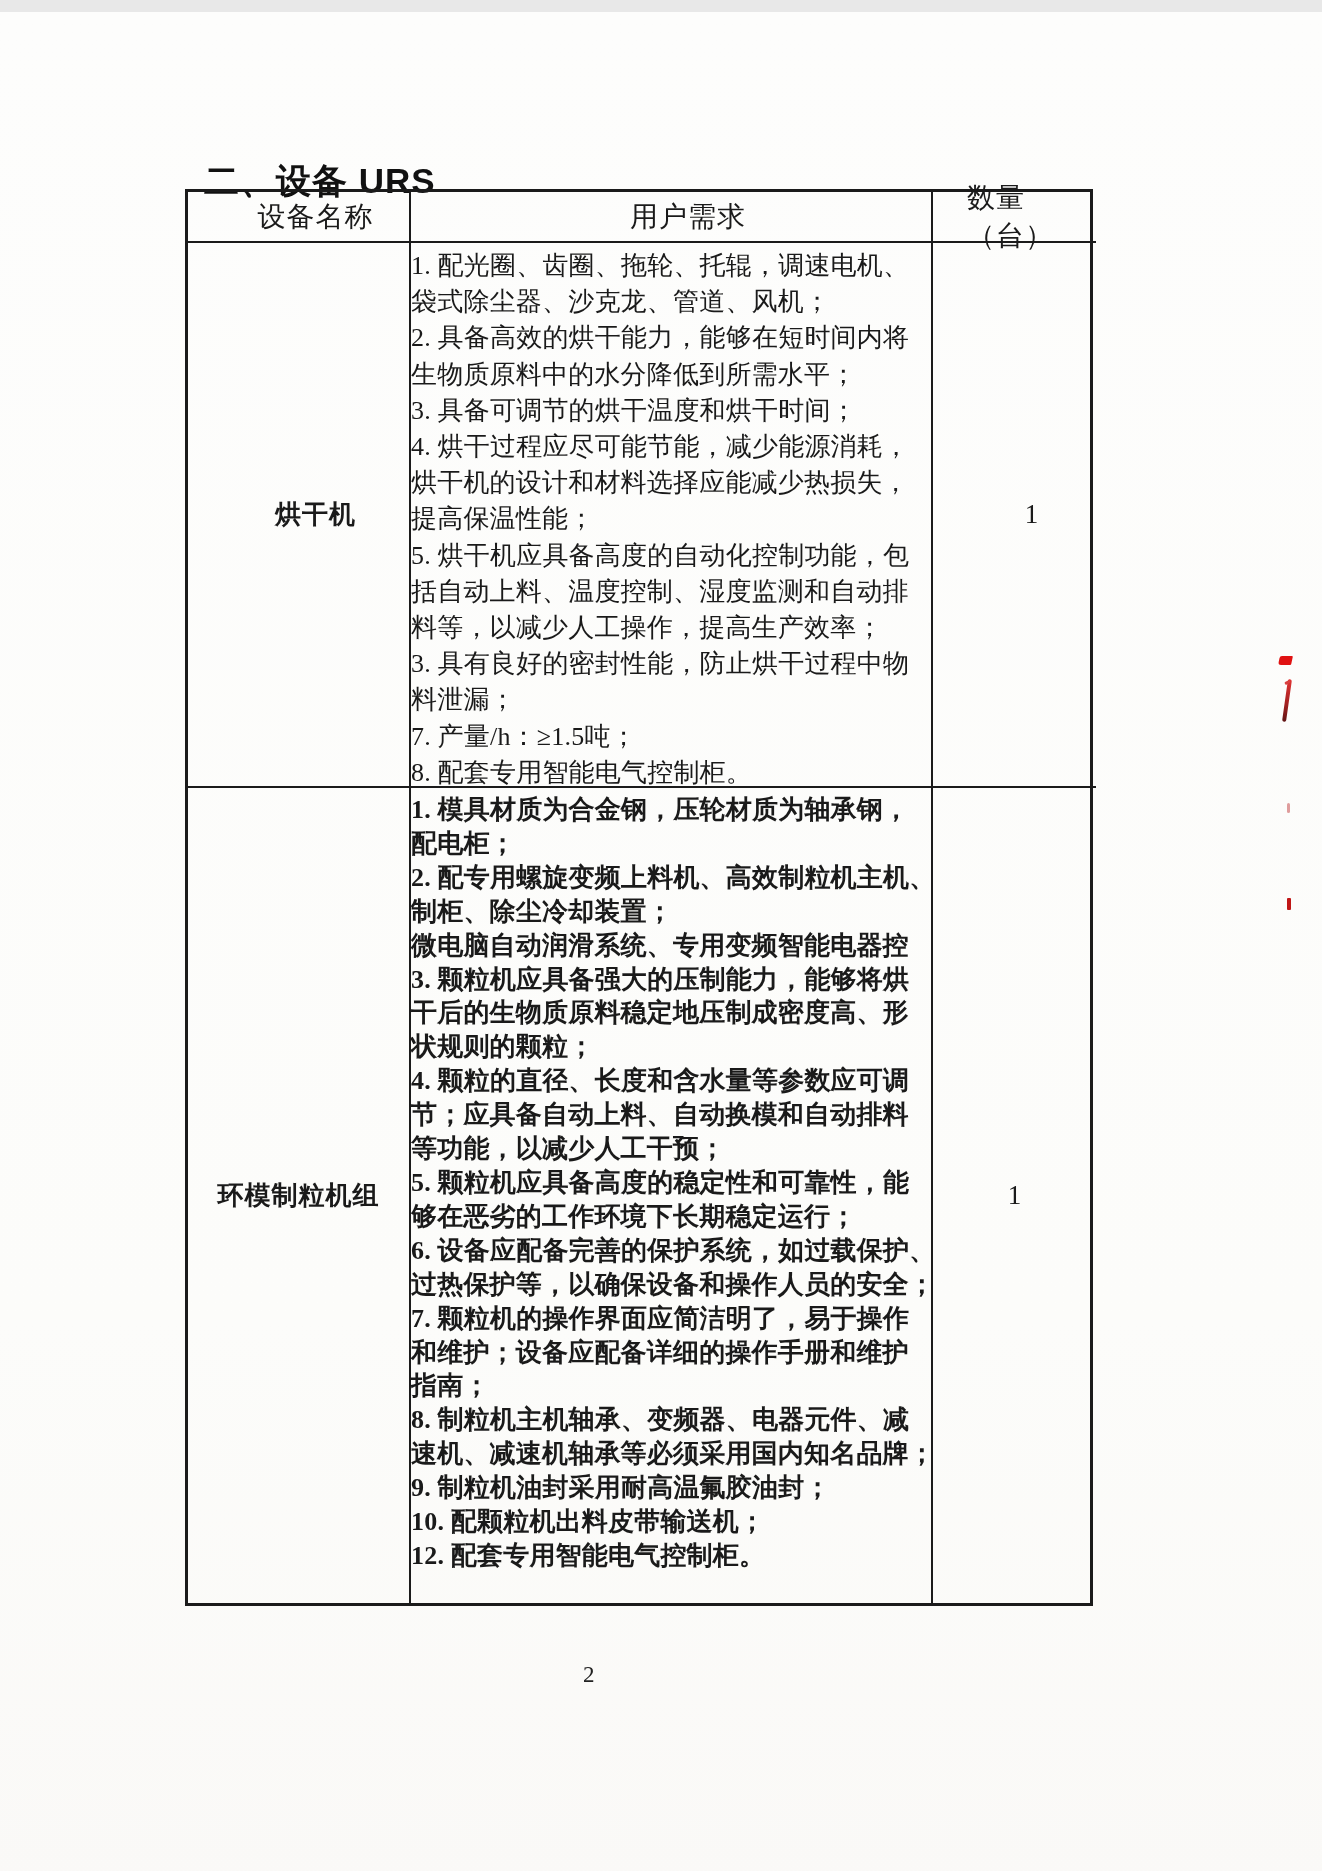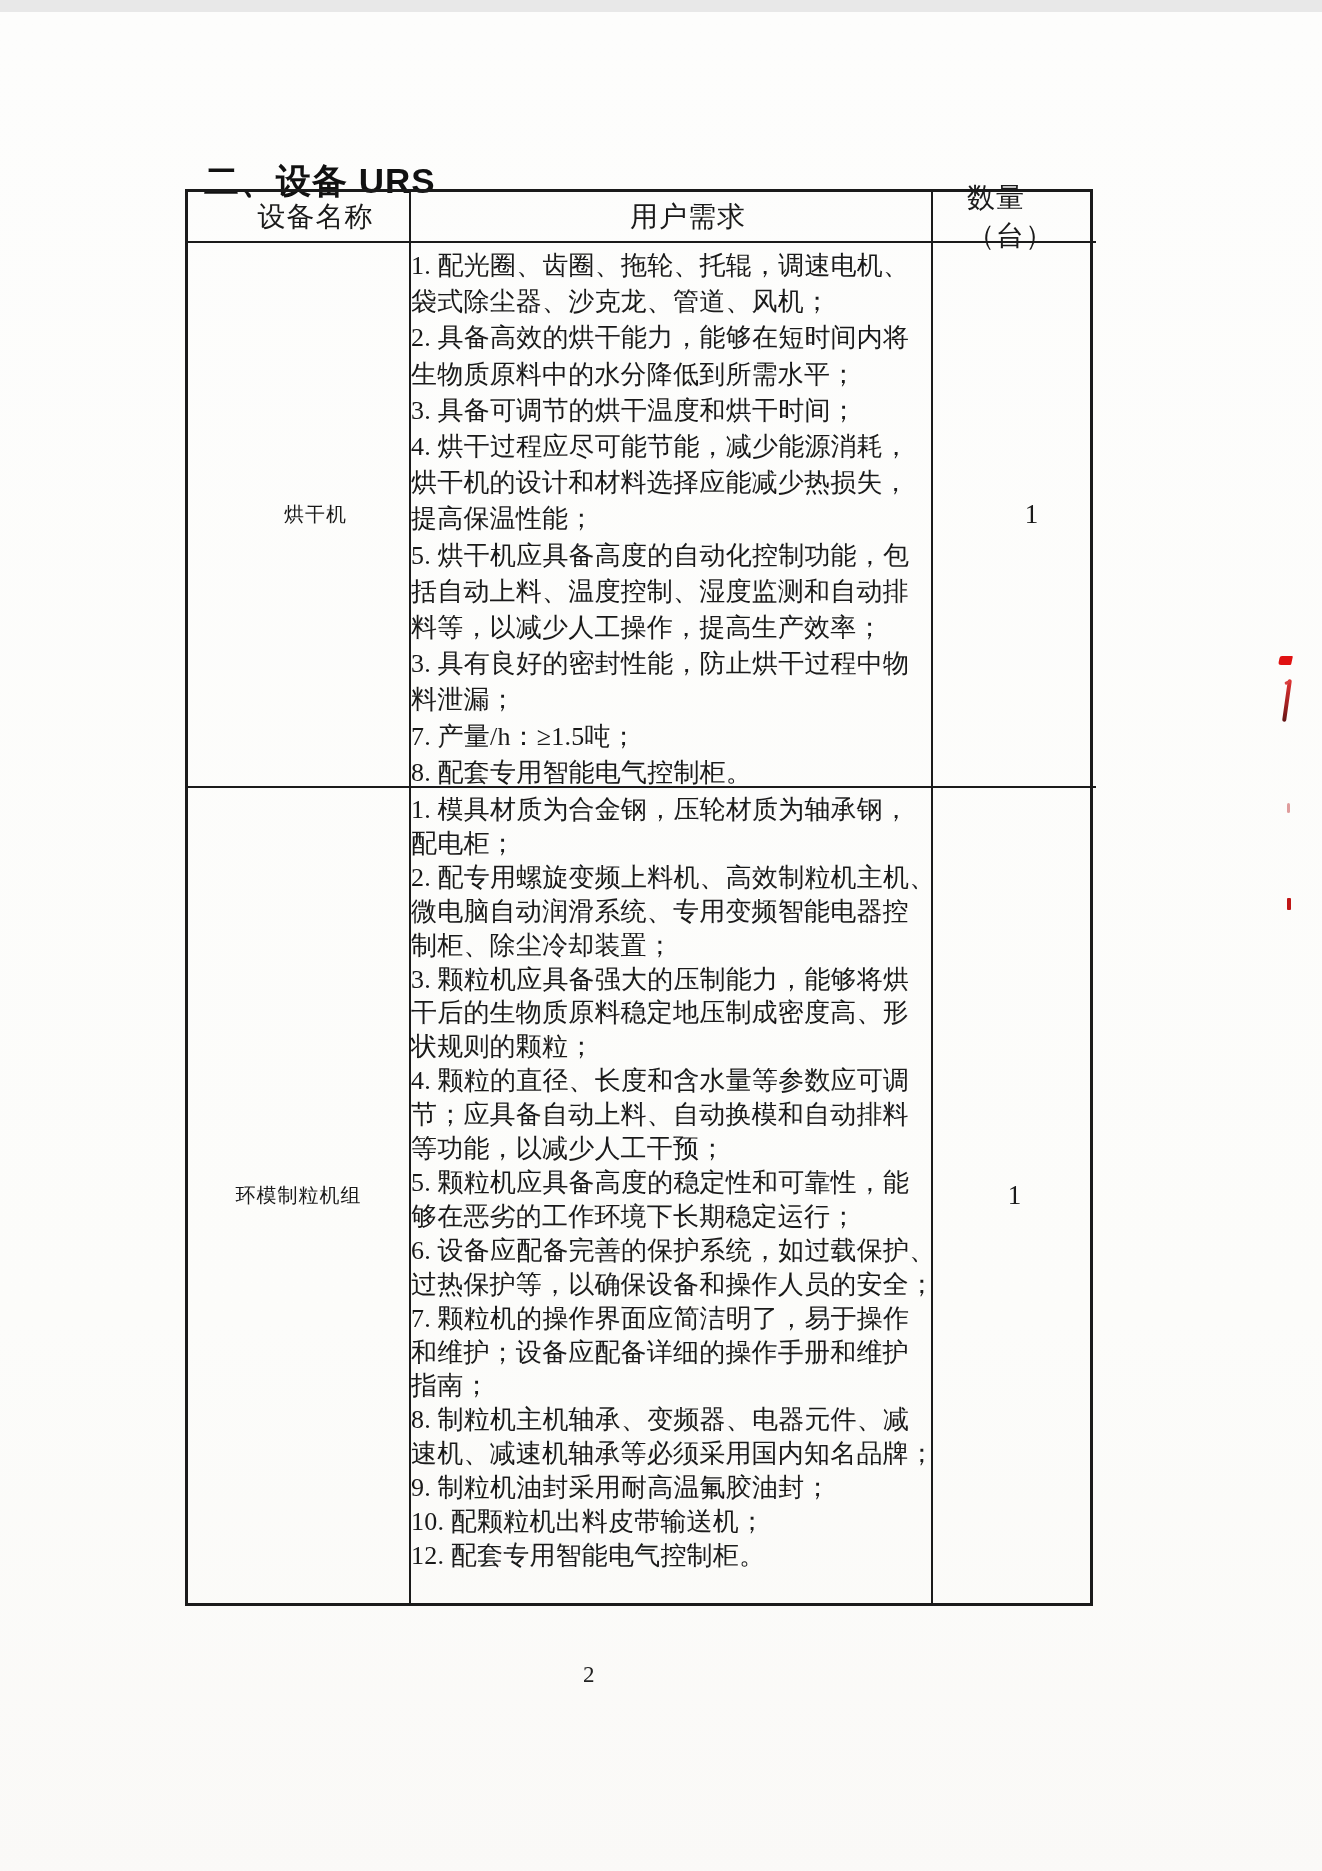--- a/index.html
+++ b/index.html
@@ -30,29 +30,29 @@
     background:transparent;
   }
   .cell { box-sizing:border-box; border-color:#1b1b1b; }
   .col-a, .col-b { border-right:2px solid #1b1b1b; }
   .bb { border-bottom:2px solid #1b1b1b;padding-left:34px; }
   .center-cell {
     display:flex; align-items:center; justify-content:center;
     font-size:28px; letter-spacing:1px;
   }
   .header-cell { font-size:28px; }
-  .equip-cell { font-size:20px; }
+  .equip-cell { font-size:26px;font-weight:bold; }
   .qty-cell { font-size:27px; letter-spacing:0; }
   .req-cell {
     padding:5px 6px 4px 0;
     font-size:26px;
     letter-spacing:0.2px;
   }
   .row-1-req .req-line { line-height:36.2px; white-space:nowrap; }
-  .row-2-req .req-line { line-height:33.9px; white-space:nowrap; }
+  .row-2-req .req-line { line-height:33.9px; white-space:nowrap;font-weight:bold; }
   .page-number {
     position:absolute; left:583px; top:1650px;
     font-size:23px; color:#222;
   }
   
   .red-flag {
     position:absolute; left:1279px; top:644px;
     width:13px; height:9px;
     background:#e01212;
     border-radius:2px 1px 1px 3px;
@@ -112,22 +112,22 @@
         <div class="req-line">7. 产量/h：≥1.5吨；</div>
         <div class="req-line">8. 配套专用智能电气控制柜。</div>
       </div>
     <div class="cell bb center-cell qty-cell">1</div>
 
     <div class="cell col-a center-cell equip-cell">环模制粒机组</div>
     <div class="cell col-b req-cell row-2-req">
         <div class="req-line">1. 模具材质为合金钢，压轮材质为轴承钢，</div>
         <div class="req-line">配电柜；</div>
         <div class="req-line">2. 配专用螺旋变频上料机、高效制粒机主机、</div>
+        <div class="req-line">制柜、除尘冷却装置；</div>
         <div class="req-line">微电脑自动润滑系统、专用变频智能电器控</div>
-        <div class="req-line">制柜、除尘冷却装置；</div>
         <div class="req-line">3. 颗粒机应具备强大的压制能力，能够将烘</div>
         <div class="req-line">干后的生物质原料稳定地压制成密度高、形</div>
         <div class="req-line">状规则的颗粒；</div>
         <div class="req-line">4. 颗粒的直径、长度和含水量等参数应可调</div>
         <div class="req-line">节；应具备自动上料、自动换模和自动排料</div>
         <div class="req-line">等功能，以减少人工干预；</div>
         <div class="req-line">5. 颗粒机应具备高度的稳定性和可靠性，能</div>
         <div class="req-line">够在恶劣的工作环境下长期稳定运行；</div>
         <div class="req-line">6. 设备应配备完善的保护系统，如过载保护、</div>
         <div class="req-line">过热保护等，以确保设备和操作人员的安全；</div>

